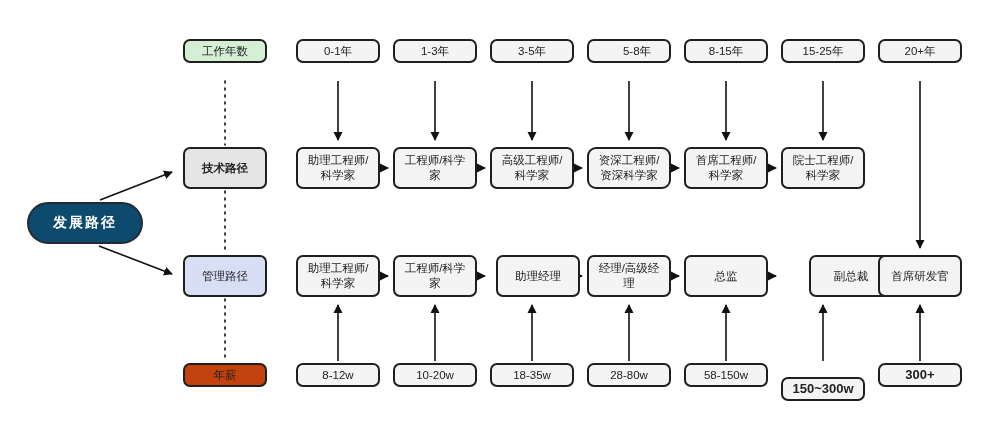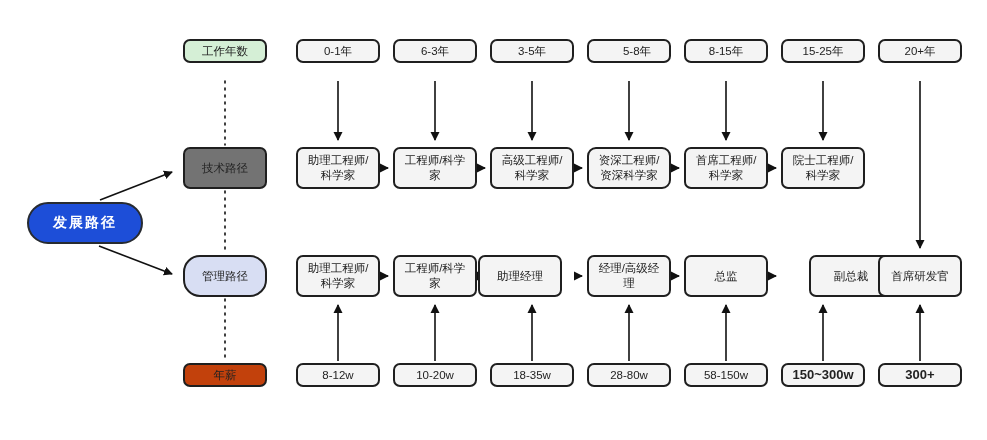--- a/index.html
+++ b/index.html
@@ -10,27 +10,27 @@
   #arrows { position:absolute; left:0; top:0; width:987px; height:440px; }
   .node {
     position:absolute; box-sizing:border-box; width:84px;
     border:2px solid #1f1f1f; border-radius:7px; background:#f4f4f4;
     display:flex; align-items:center; justify-content:center; text-align:center;
     font-size:11.5px; line-height:1.3; color:#222; padding:2px 4px;
   }
   .h40 { height:24px; }
   .h42 { height:42px; }
   .lbl-years  { background:#d5efd6; }
-  .lbl-tech   { background:#737373; }
+  .lbl-tech   { background:#e5e5e5;font-weight:bold; }
   .lbl-mgmt   { background:#d8def3; }
   .lbl-salary { background:#c2410c; }
   .node.em { font-weight:700; font-size:13px; }
   .root-node {
     position:absolute; left:27px; top:202px; width:116px; height:42px;
-    box-sizing:border-box; background:#1d4ed8; border:2px solid #272b31;
+    box-sizing:border-box; background:#0c4a6e; border:2px solid #272b31;
     border-radius:22px; color:#ffffff; font-weight:700; font-size:14px;
     letter-spacing:2px; display:flex; align-items:center; justify-content:center;
   }
   .arrow { stroke:#111; stroke-width:1.6; fill:none; }
   .dotted { stroke:#111; stroke-width:1.6; fill:none; stroke-dasharray:2 5; stroke-linecap:round; }
 </style>
 </head>
 <body>
 
 <div id="canvas">
@@ -77,47 +77,47 @@
     <line class="arrow" marker-end="url(#ah)" x1="576" y1="276" x2="582" y2="276"></line>
     <line class="arrow" marker-end="url(#ah)" x1="673" y1="276" x2="679" y2="276"></line>
     <line class="arrow" marker-end="url(#ah)" x1="770" y1="276" x2="776" y2="276"></line>
     <line class="arrow" marker-end="url(#ah)" x1="867" y1="276" x2="873" y2="276"></line>
   </svg>
 
   <div class="root-node">发展路径</div>
 
   <div class="node h40 lbl-years" style="left:183px; top:39px;">工作年数</div>
   <div class="node h42 lbl-tech" style="left:183px; top:147px;">技术路径</div>
-  <div class="node h42 lbl-mgmt" style="left:183px; top:255px;border-radius:17px;">管理路径</div>
+  <div class="node h42 lbl-mgmt" style="left:183px; top:255px;">管理路径</div>
   <div class="node h40 lbl-salary" style="left:183px; top:363px;">年薪</div>
 
   <div class="node h40" style="left:296px; top:39px;">0-1年</div>
-  <div class="node h40" style="left:393px; top:39px;">6-3年</div>
+  <div class="node h40" style="left:393px; top:39px;">1-3年</div>
   <div class="node h40" style="left:490px; top:39px;">3-5年</div>
   <div class="node h40" style="left:587px; top:39px;padding-left:20px;">5-8年</div>
   <div class="node h40" style="left:684px; top:39px;text-align:center;">8-15年</div>
   <div class="node h40" style="left:781px; top:39px;">15-25年</div>
   <div class="node h40" style="left:878px; top:39px;">20+年</div>
 
   <div class="node h42" style="left:296px; top:147px;">助理工程师/科学家</div>
   <div class="node h42" style="left:393px; top:147px;">工程师/科学家</div>
   <div class="node h42" style="left:490px; top:147px;">高级工程师/科学家</div>
   <div class="node h42" style="left:587px; top:147px;border-radius:9px;">资深工程师/资深科学家</div>
   <div class="node h42" style="left:684px; top:147px;">首席工程师/科学家</div>
   <div class="node h42" style="left:781px; top:147px;">院士工程师/科学家</div>
 
   <div class="node h42" style="left:296px; top:255px;">助理工程师/科学家</div>
   <div class="node h42" style="left:393px; top:255px;">工程师/科学家</div>
-  <div class="node h42" style="left:478px; top:255px;">助理经理</div>
+  <div class="node h42" style="left:496px; top:255px;">助理经理</div>
   <div class="node h42" style="left:587px; top:255px;">经理/高级经理</div>
   <div class="node h42" style="left:684px; top:255px;">总监</div>
   <div class="node h42" style="left:781px; top:255px;margin-left:28px;">副总裁</div>
   <div class="node h42" style="left:878px; top:255px;">首席研发官</div>
 
   <div class="node h40" style="left:296px; top:363px;">8-12w</div>
   <div class="node h40" style="left:393px; top:363px;">10-20w</div>
   <div class="node h40" style="left:490px; top:363px;">18-35w</div>
   <div class="node h40" style="left:587px; top:363px;">28-80w</div>
   <div class="node h40" style="left:684px; top:363px;">58-150w</div>
-  <div class="node h40 em" style="left:781px; top:363px;">150~300w</div>
+  <div class="node h40 em" style="left:781px; top:377px;">150~300w</div>
   <div class="node h40 em" style="left:878px; top:363px;">300+</div>
 
 </div>
 
 </body></html>

